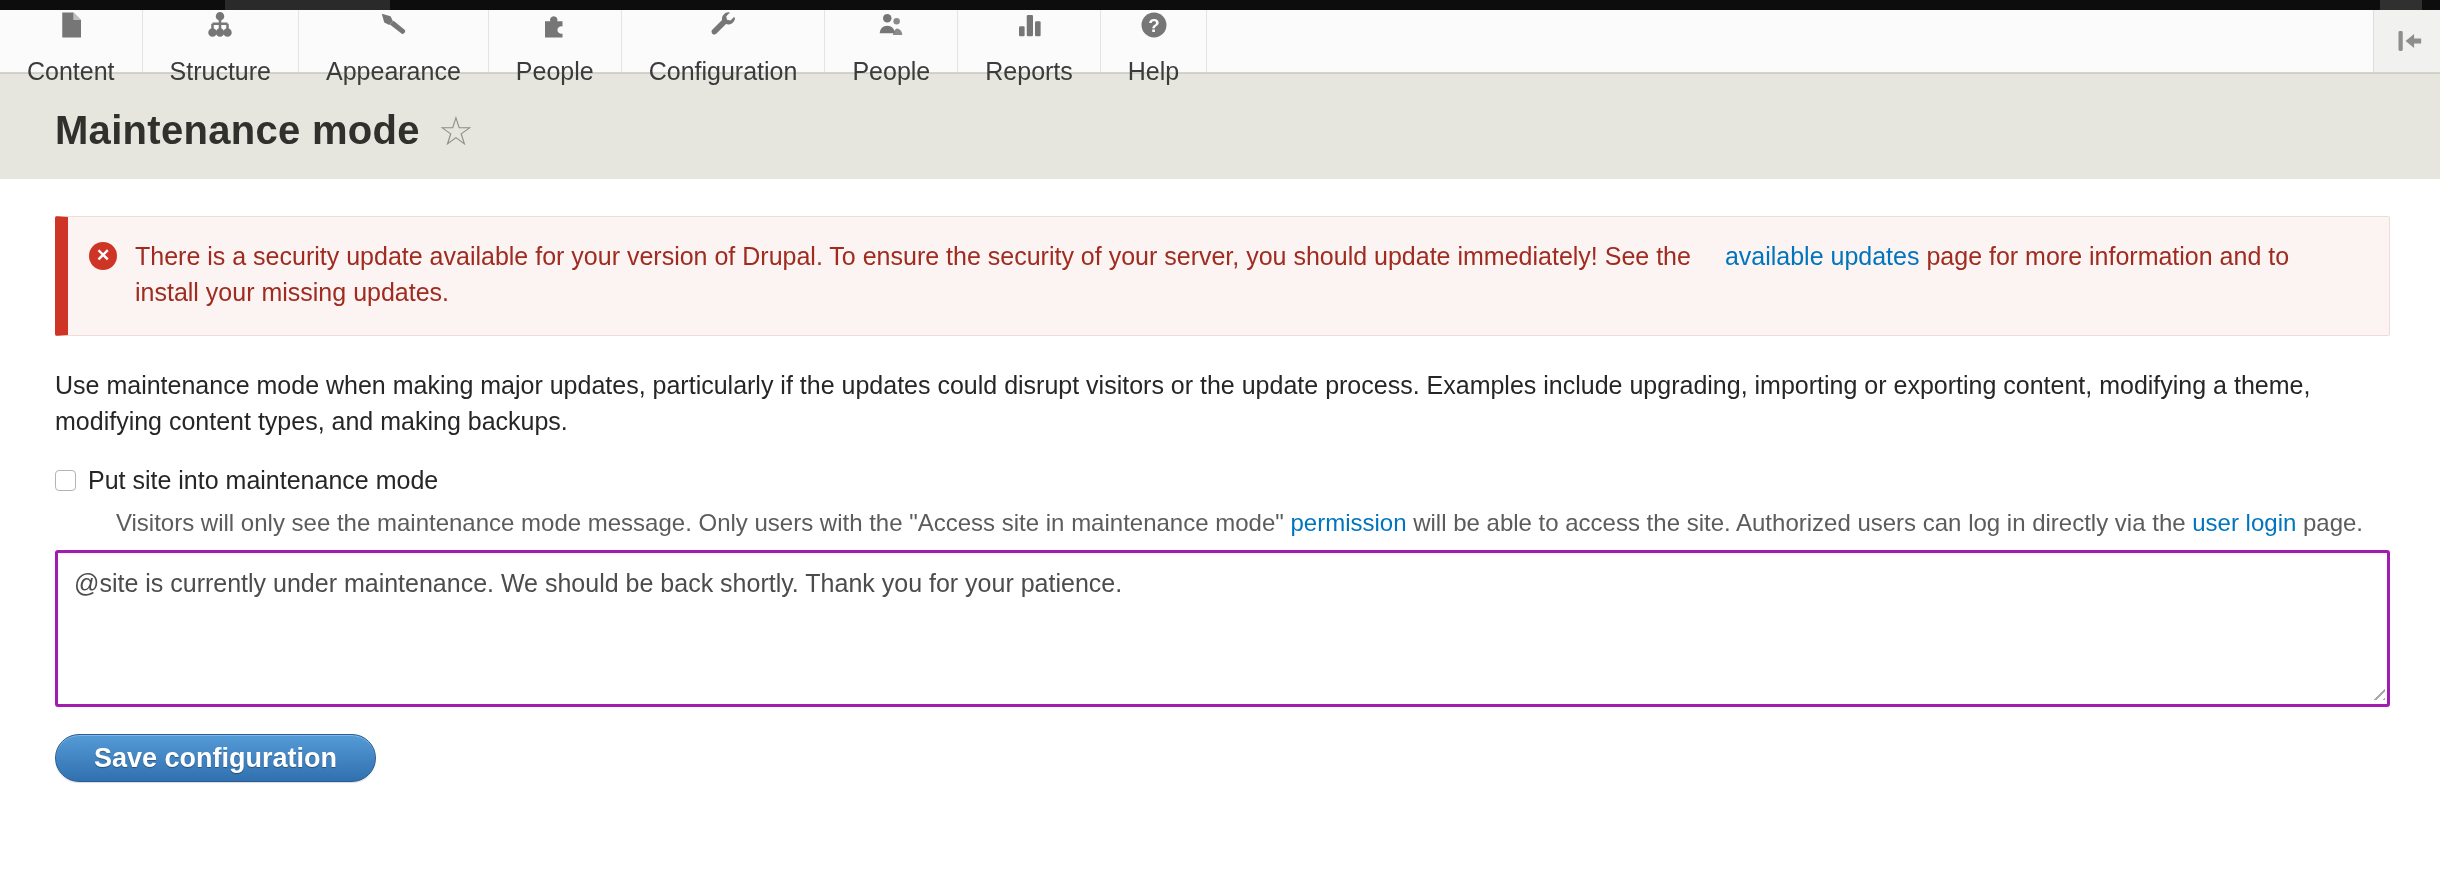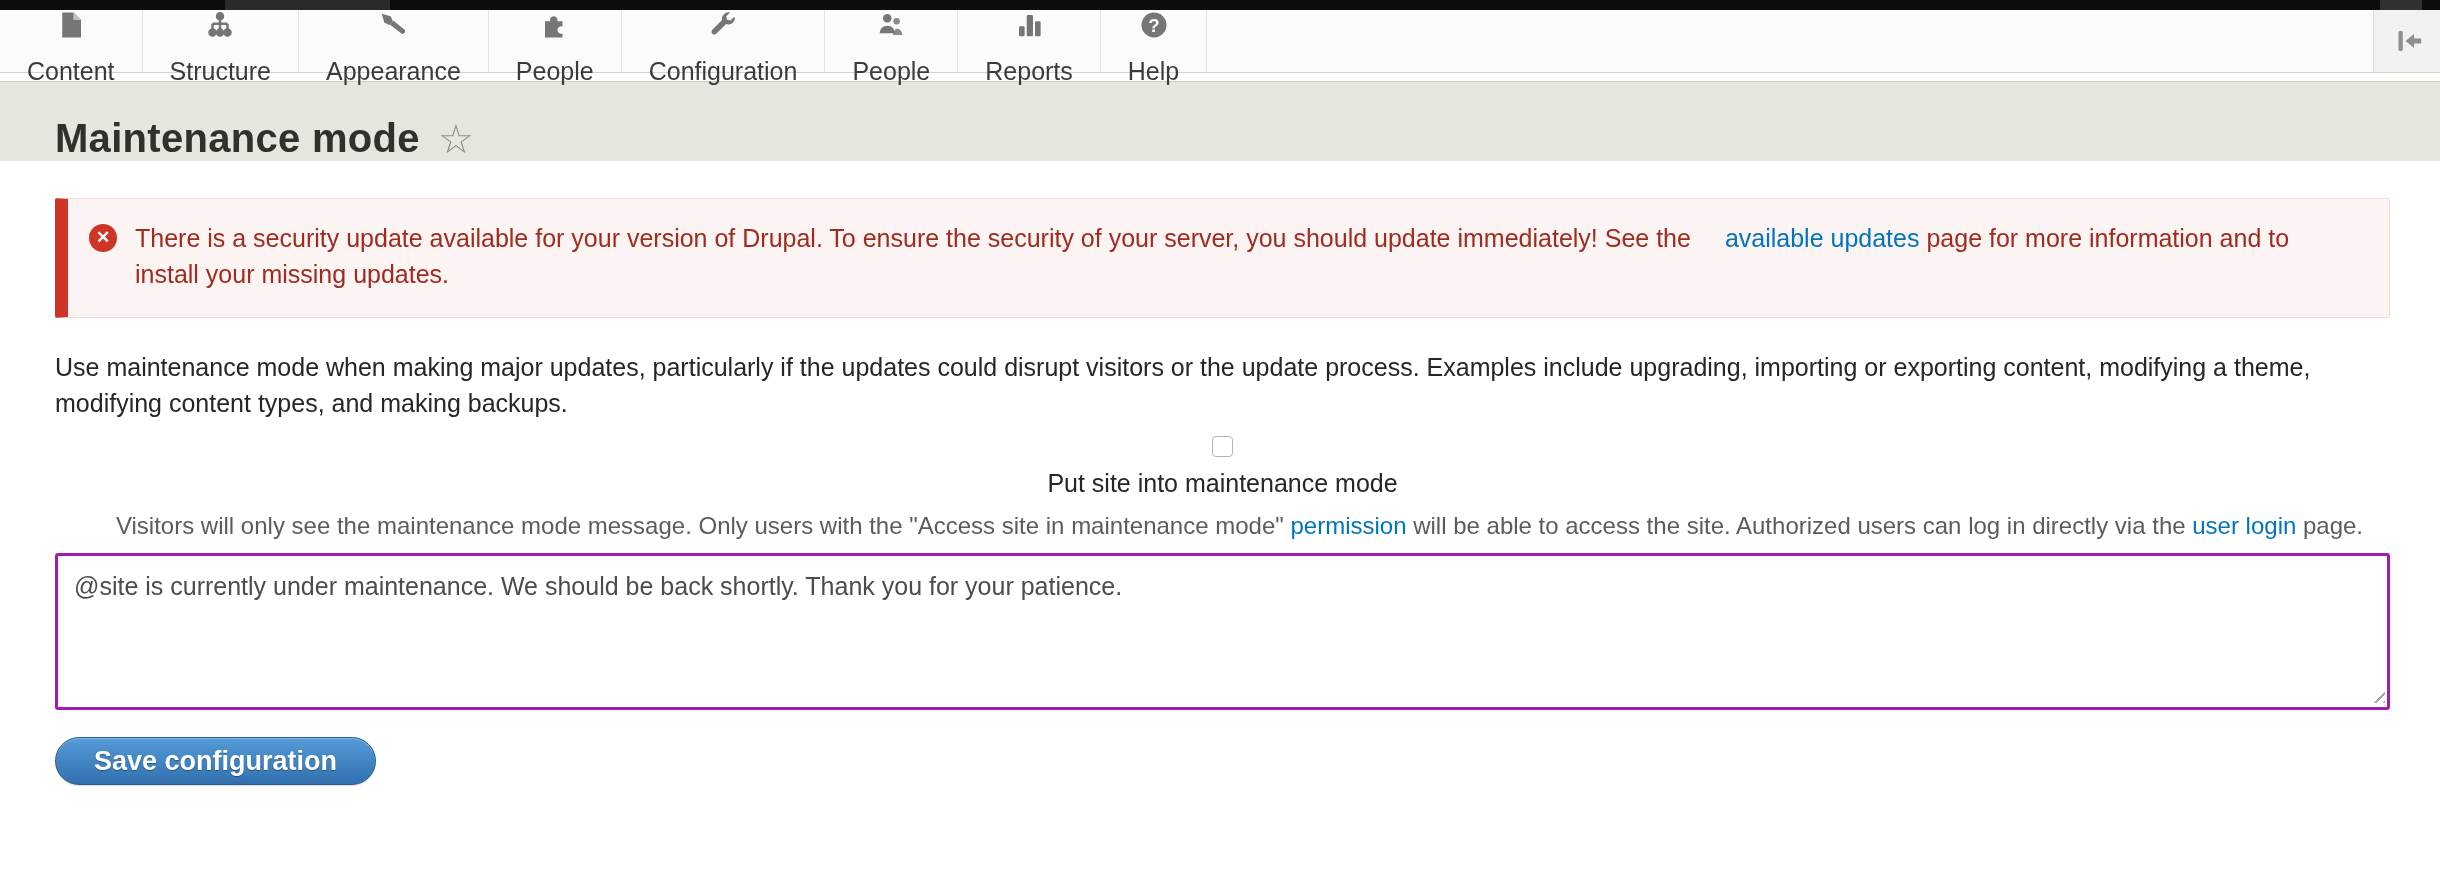--- a/index.html
+++ b/index.html
@@ -32,21 +32,21 @@
   .tb-label { font-size: 25px; color: #3b3b3b; white-space: nowrap; }
   .tb-spacer { flex: 1; }
   .tb-collapse {
     width: 67px; background: #f1f1f0; border-left: 1px solid #dddddd;
     display: flex; align-items: center; justify-content: center; cursor: pointer;
   }
 
   
   .header-band {
     background: #e6e6df; border-top: 1px solid #cfcfc7;
-    height: 80px; padding: 34px 0 0 55px; margin-top: 8px;
+    height: 106px; padding: 34px 0 0 55px;
   }
   .page-title {
     margin: 0; font-size: 40px; font-weight: bold; color: #30302c;
     display: flex; align-items: center; gap: 18px; letter-spacing: .3px;
   }
   .fav-star { font-size: 40px; font-weight: normal; color: #8f8f87; line-height: 1; cursor: pointer; }
 
   
   .content { padding: 0 50px 0 55px; }
 
@@ -67,21 +67,21 @@
   .error-icon {
     flex: 0 0 auto; width: 28px; height: 28px; border-radius: 50%;
     background: #cf3527; color: #fff; margin-top: 4px;
     display: flex; align-items: center; justify-content: center;
     font-size: 17px; font-weight: bold;
   }
   .error-box a { color: #0074bd; text-decoration: none; cursor: pointer; margin-left: 27px; }
 
   .intro { margin: 31px 0 0; font-size: 25px; line-height: 36px; color: #262626; }
 
-  .cb-row { margin-top: 15px; display: flex; align-items: center; gap: 12px; flex-direction: column; }
+  .cb-row { margin-top: 27px; display: flex; align-items: center; gap: 12px; }
   .cb {
     appearance: none; -webkit-appearance: none;
     width: 21px; height: 21px; margin: 0;
     border: 1px solid #b4b4b4; border-radius: 4px;
     background: #fff; cursor: pointer;
   }
   .cb-label { font-size: 25px; color: #262626; cursor: pointer; }
 
   .cb-desc { margin: 11px 0 0 34px; font-size: 24px; color: #5c5c5c; line-height: 33px; text-align: center; }
   .cb-desc a { color: #0074bd; text-decoration: none; cursor: pointer; }

